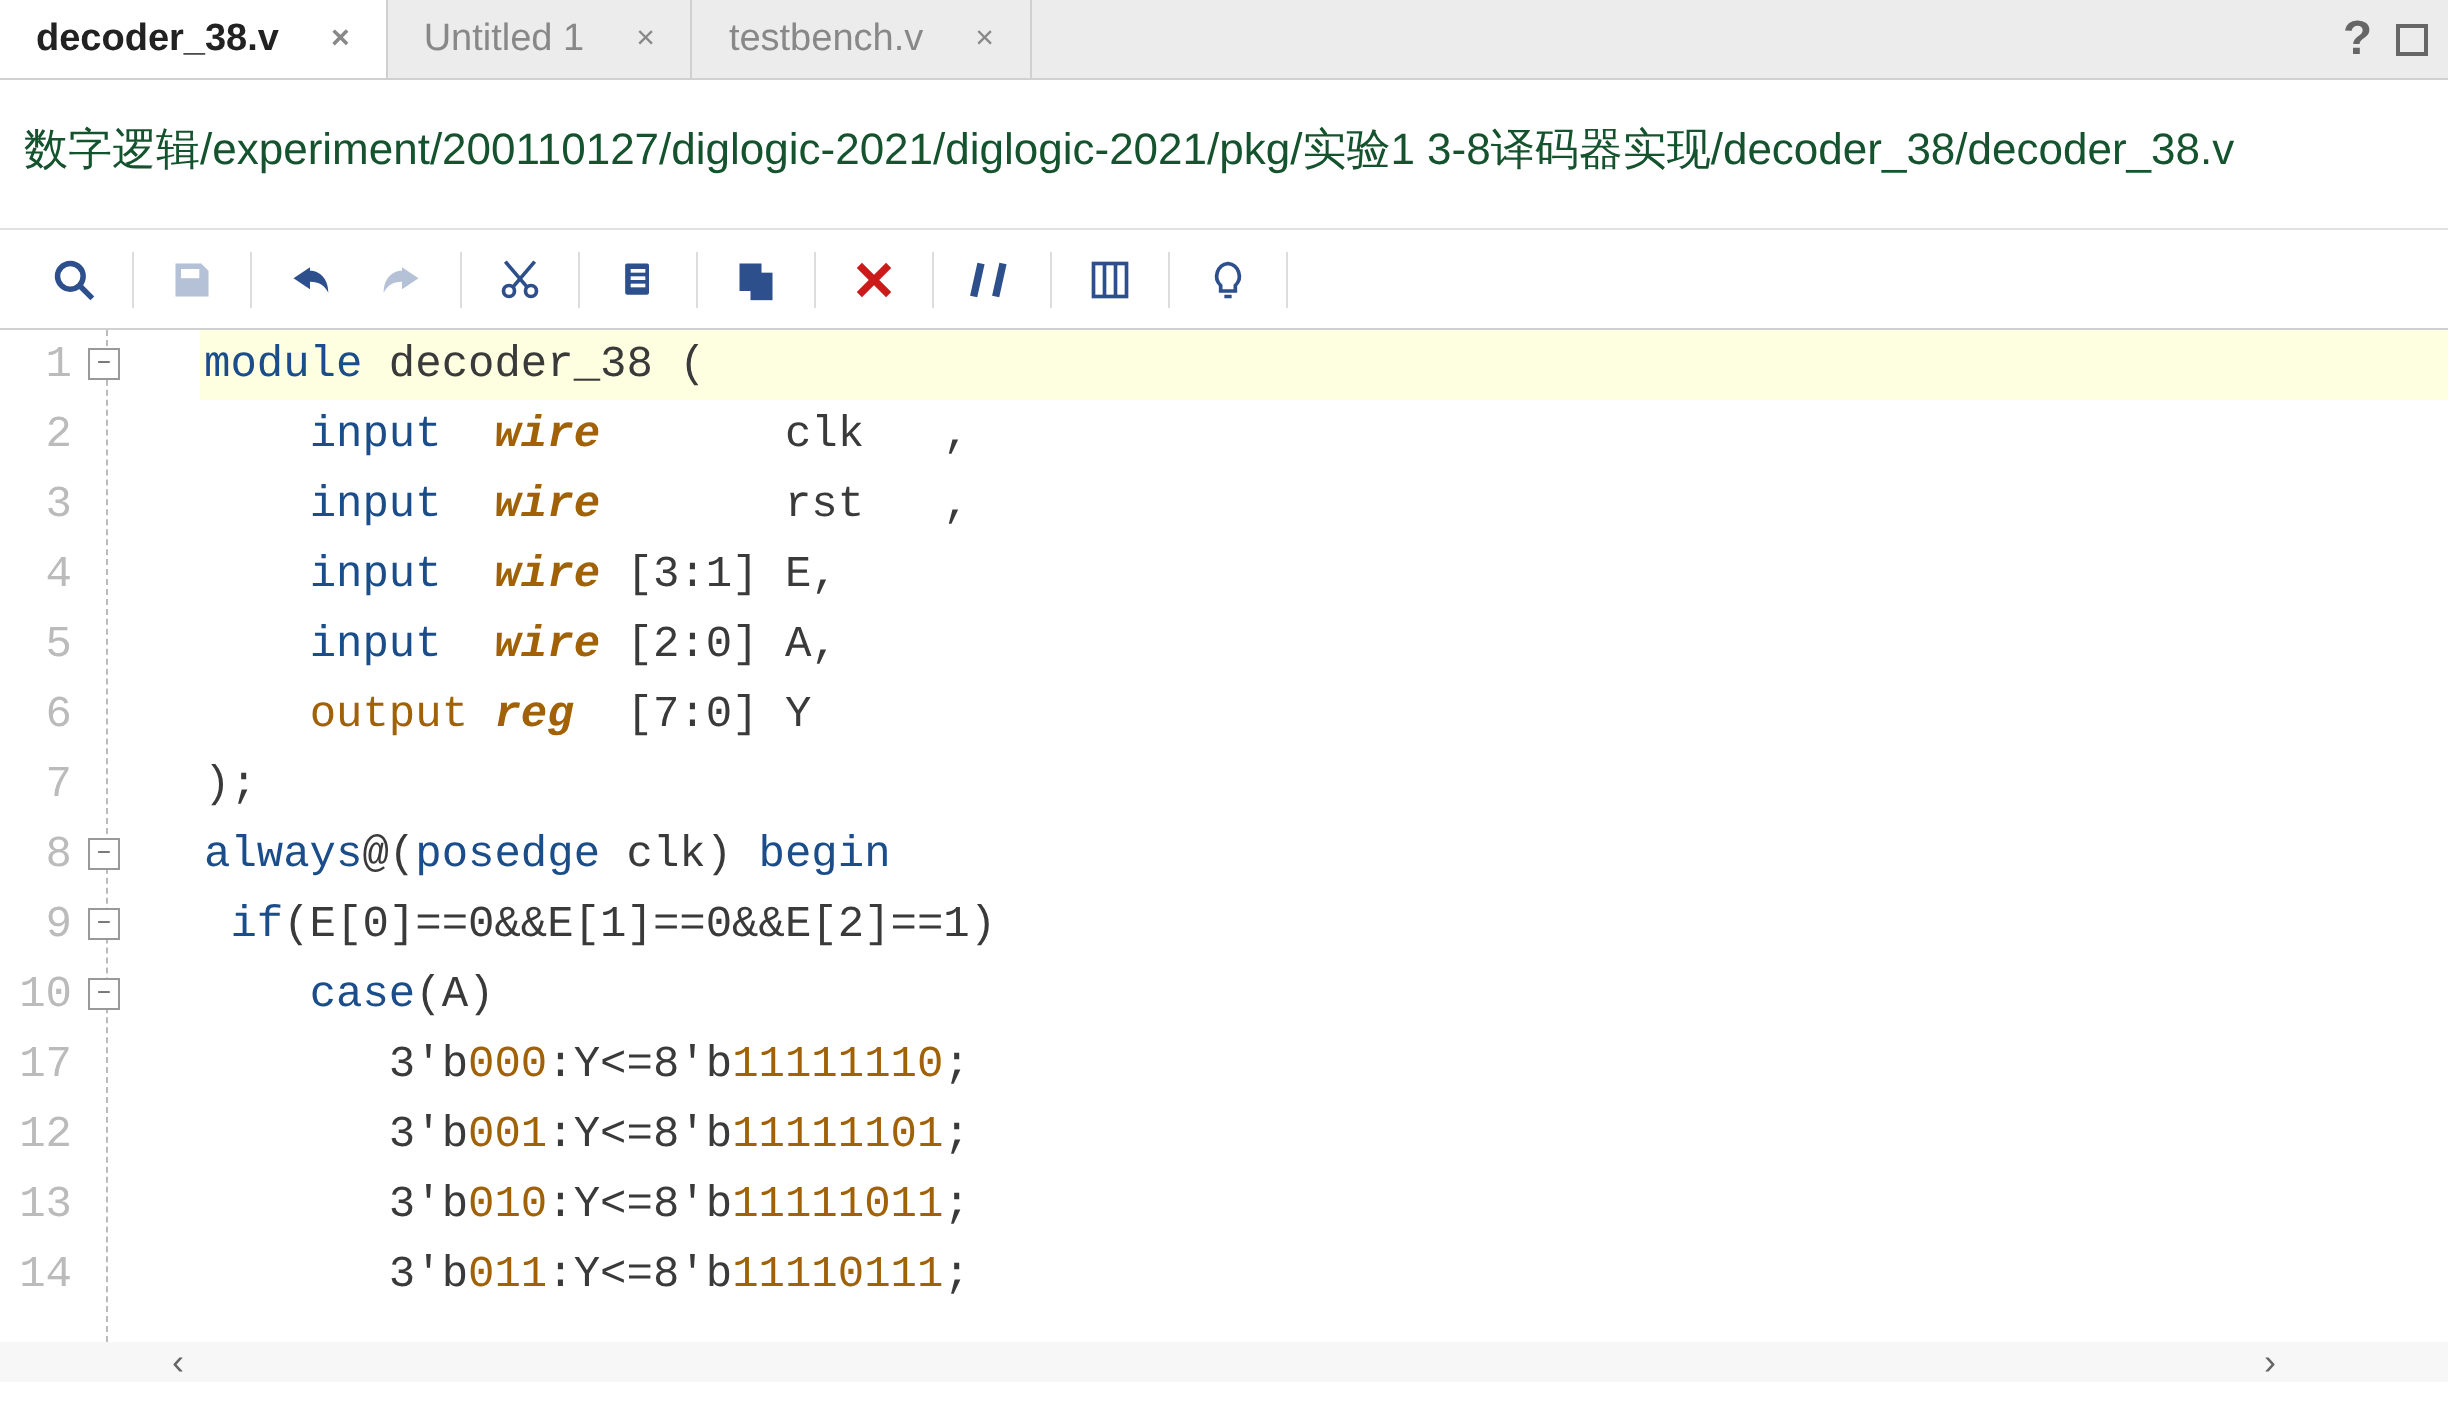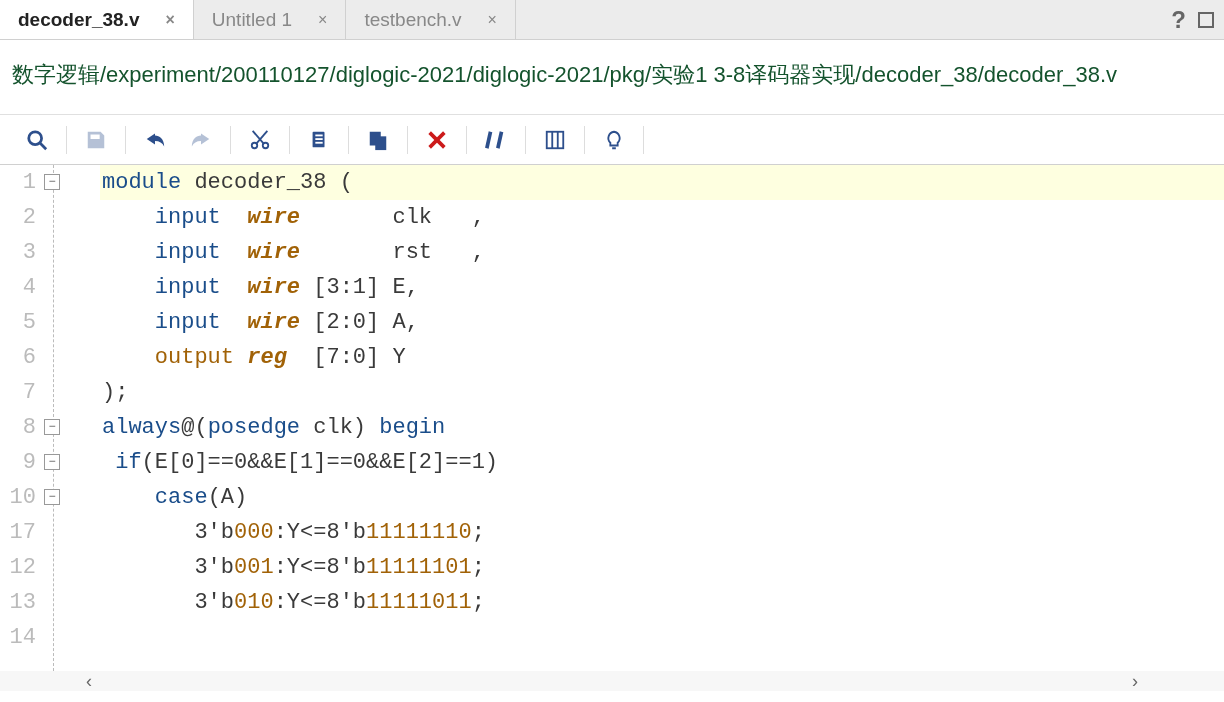--- a/index.html
+++ b/index.html
@@ -298,19 +298,20 @@
       <div class="code-line"><span class="tok-plain">    </span><span class="tok-kw">input</span><span class="tok-plain">  </span><span class="tok-typ">wire</span><span class="tok-plain"> [3:1] E,</span></div>
       <div class="code-line"><span class="tok-plain">    </span><span class="tok-kw">input</span><span class="tok-plain">  </span><span class="tok-typ">wire</span><span class="tok-plain"> [2:0] A,</span></div>
       <div class="code-line"><span class="tok-plain">    </span><span class="tok-kw2">output</span><span class="tok-plain"> </span><span class="tok-typ">reg</span><span class="tok-plain">  [7:0] Y</span></div>
       <div class="code-line"><span class="tok-plain">);</span></div>
       <div class="code-line"><span class="tok-kw">always</span><span class="tok-plain">@(</span><span class="tok-kw">posedge</span><span class="tok-plain"> clk) </span><span class="tok-kw">begin</span></div>
       <div class="code-line"><span class="tok-plain"> </span><span class="tok-kw">if</span><span class="tok-plain">(E[0]==0&amp;&amp;E[1]==0&amp;&amp;E[2]==1)</span></div>
       <div class="code-line"><span class="tok-plain">    </span><span class="tok-kw">case</span><span class="tok-plain">(A)</span></div>
       <div class="code-line"><span class="tok-plain">       3'b</span><span class="tok-num">000</span><span class="tok-plain">:Y&lt;=8'b</span><span class="tok-num">11111110</span><span class="tok-plain">;</span></div>
       <div class="code-line"><span class="tok-plain">       3'b</span><span class="tok-num">001</span><span class="tok-plain">:Y&lt;=8'b</span><span class="tok-num">11111101</span><span class="tok-plain">;</span></div>
       <div class="code-line"><span class="tok-plain">       3'b</span><span class="tok-num">010</span><span class="tok-plain">:Y&lt;=8'b</span><span class="tok-num">11111011</span><span class="tok-plain">;</span></div>
+      <div class="code-line"><span class="tok-plain">       3'b</span><span class="tok-num">011</span><span class="tok-plain">:Y&lt;=8'b</span><span class="tok-num">11110111</span><span class="tok-plain">;</span></div>
     </div>
 </div>
 
 <div class="hscroll">
   <span>‹</span>
   <span>›</span>
 </div>
 
 </body></html>

